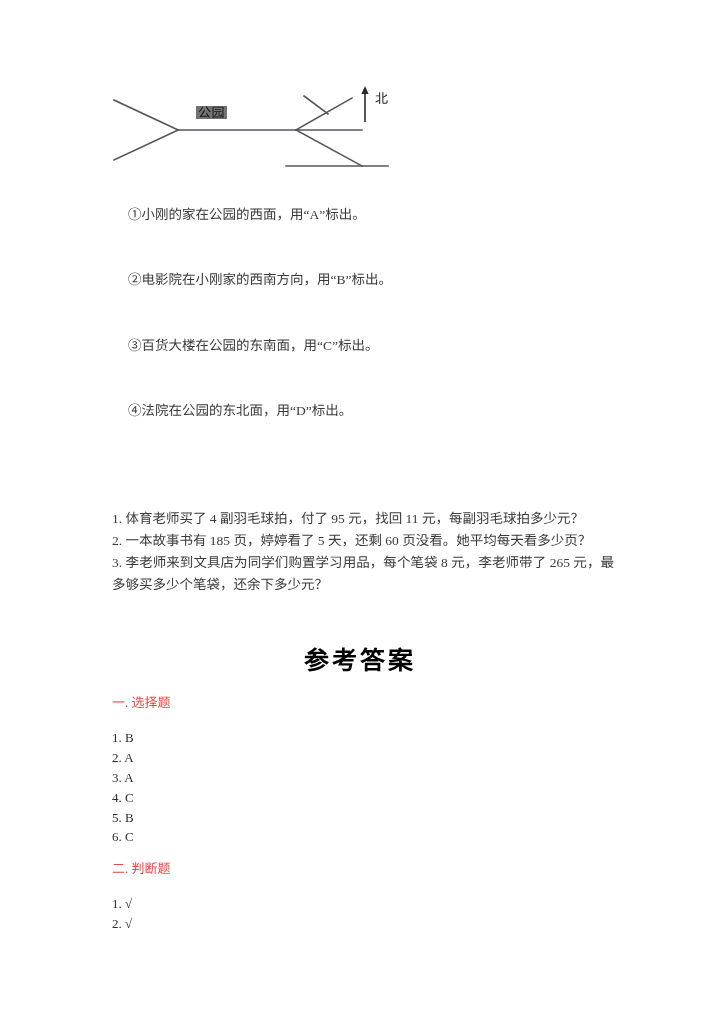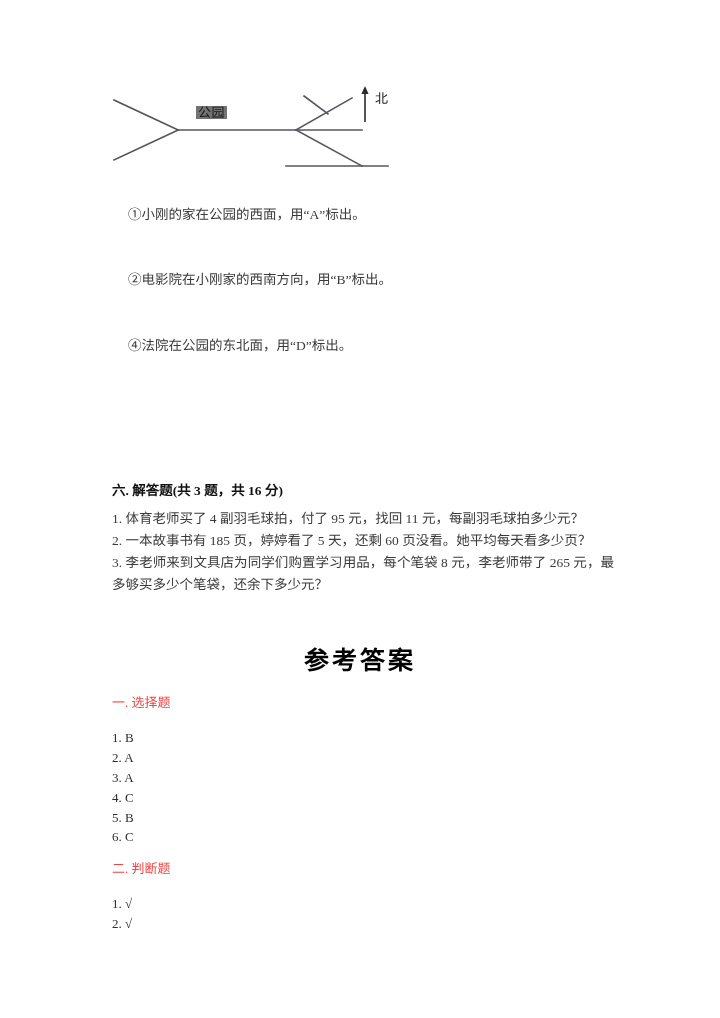--- a/index.html
+++ b/index.html
@@ -176,24 +176,24 @@
         <polygon points="265,8 261.4,16 268.6,16" fill="#2b2b2b"></polygon>
       </g>
     </svg>
     <div class="park-label">公园</div>
     <div class="north-label">北</div>
   </div>
 
   <div class="tasks">
     <p class="task-line">①小刚的家在公园的西面，用“A”标出。</p>
     <p class="task-line">②电影院在小刚家的西南方向，用“B”标出。</p>
+    <p class="task-line">③百货大楼在公园的东南面，用“C”标出。</p>
     <p class="task-line">④法院在公园的东北面，用“D”标出。</p>
   </div>
 
-  <div class="section-heading" id="heading-six">六. 解答题(共 3 题，共 16 分)</div>
 
   <div class="problems">
     <p class="problem">1. 体育老师买了 4 副羽毛球拍，付了 95 元，找回 11 元，每副羽毛球拍多少元？</p>
     <p class="problem">2. 一本故事书有 185 页，婷婷看了 5 天，还剩 60 页没看。她平均每天看多少页？</p>
     <p class="problem">3. 李老师来到文具店为同学们购置学习用品，每个笔袋 8 元，李老师带了 265 元，最多够买多少个笔袋，还余下多少元？</p>
   </div>
 
   <div class="answer-title">参考答案</div>
 
   <div class="ans-heading" id="ans-head-1">一. 选择题</div>

